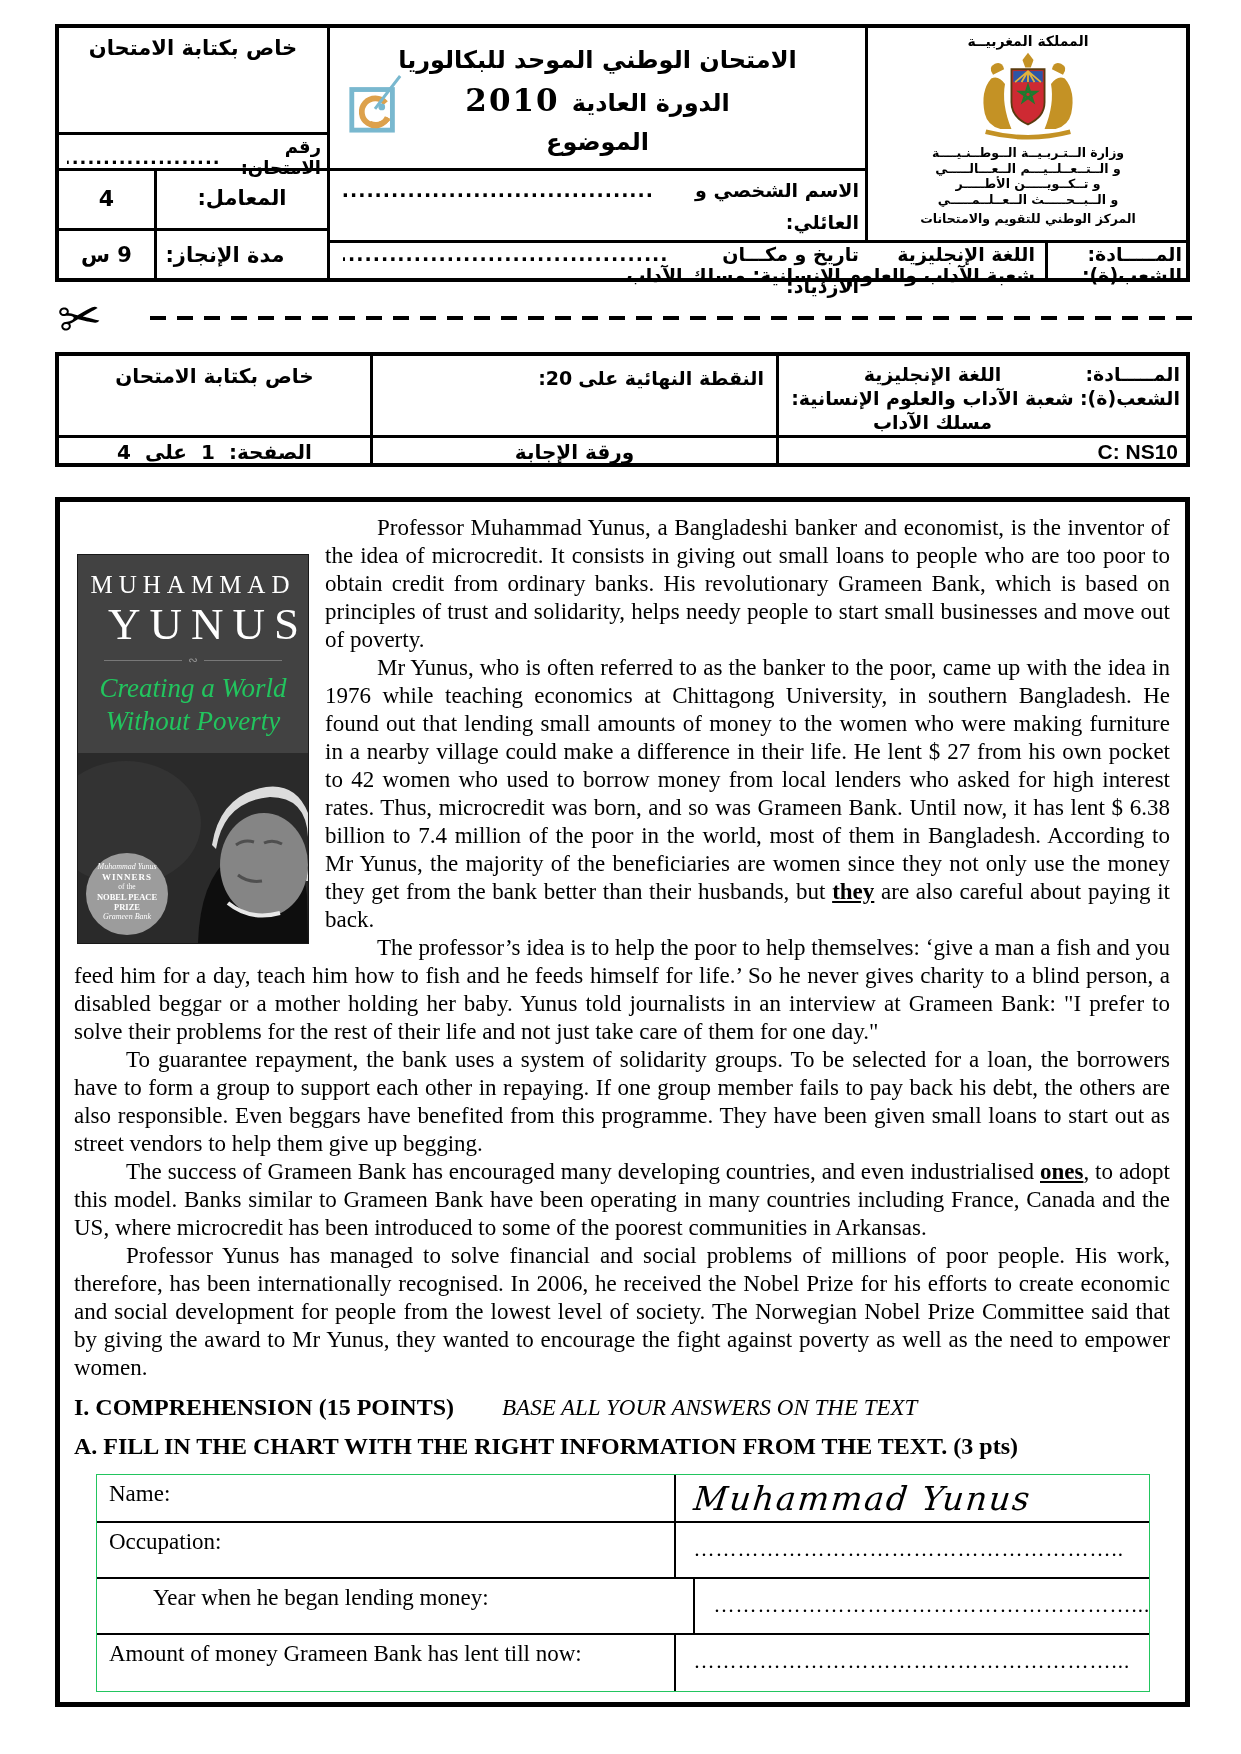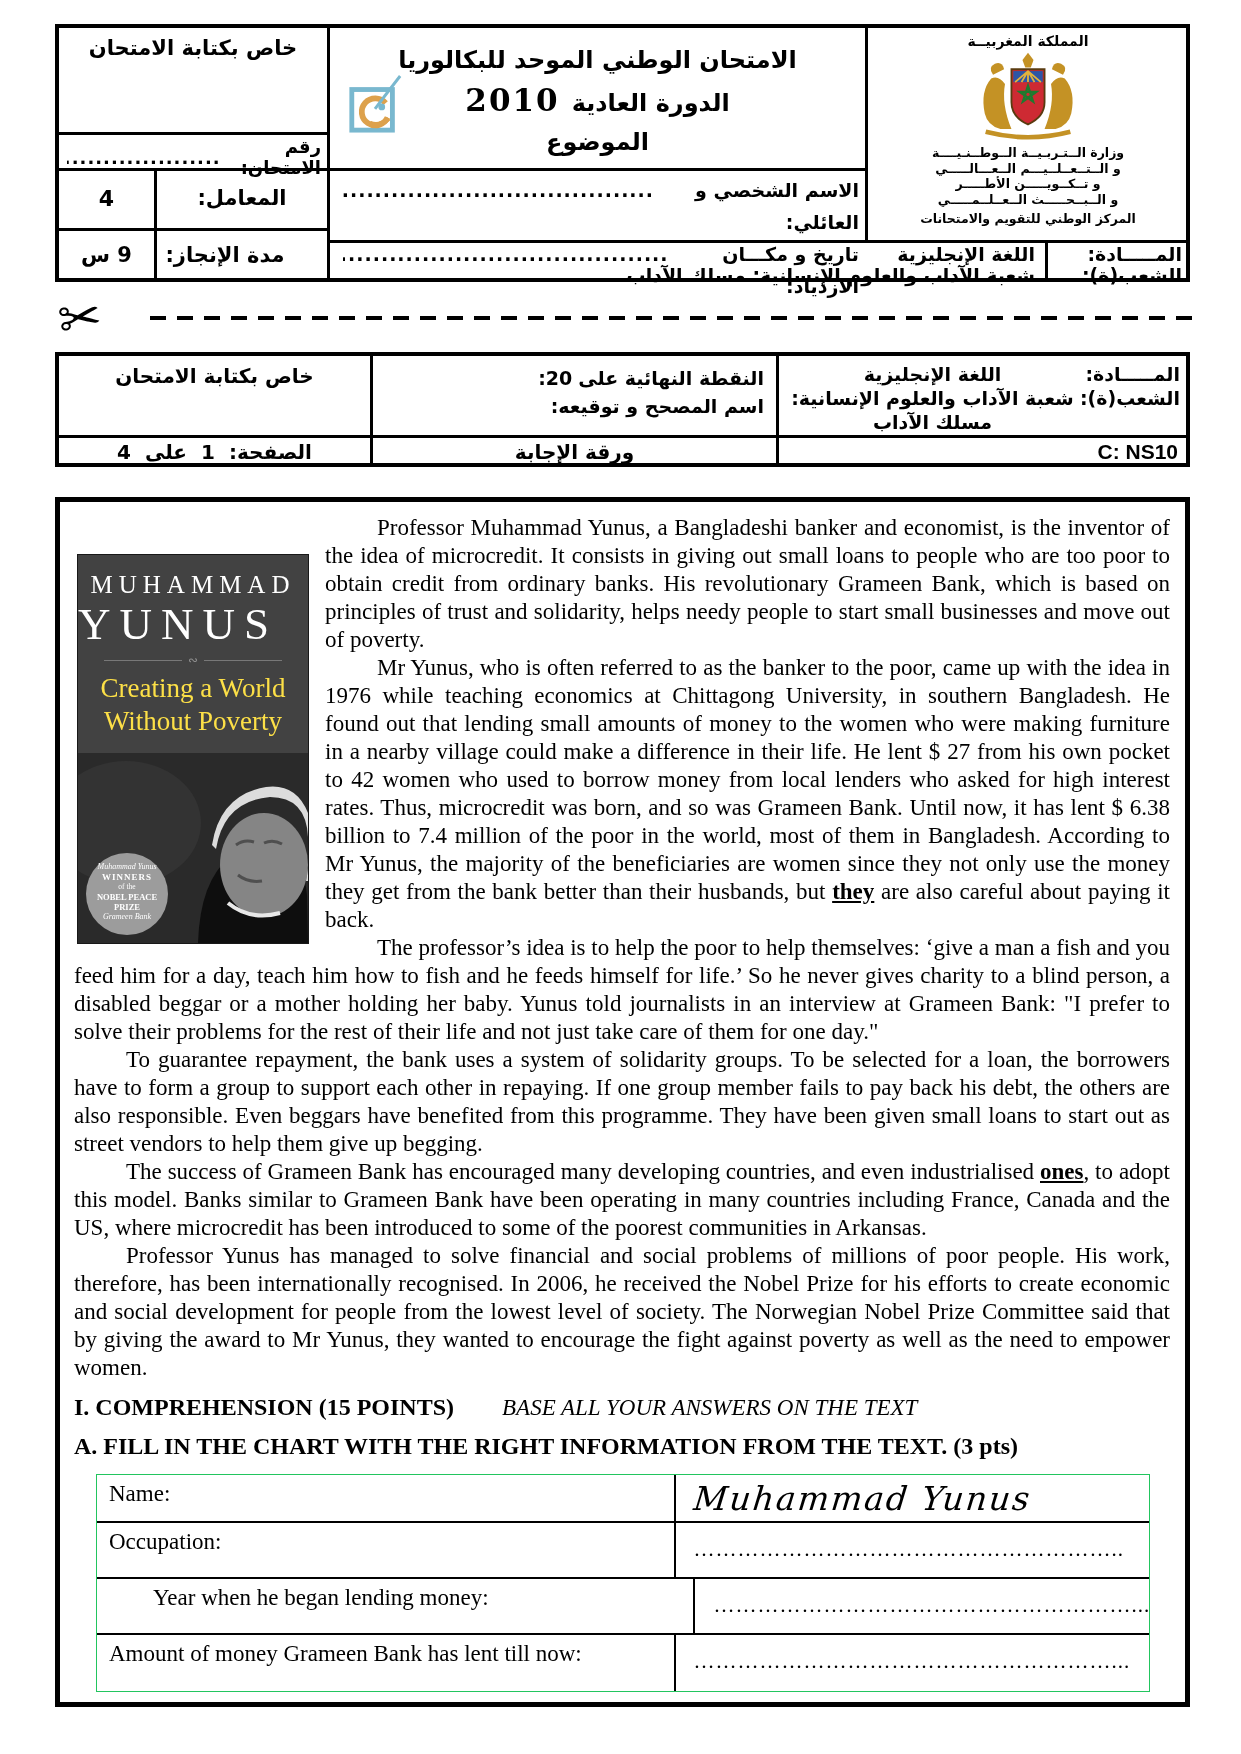--- a/index.html
+++ b/index.html
@@ -52,24 +52,24 @@
           text-align:right; padding:2px 8px 0 0; }
   .pageline { display:flex; direction:rtl; gap:14px; justify-content:center; font-size:20px; padding-top:2px; }
 
   
   .main-box { position:absolute; left:55px; top:497px; width:1135px; height:1210px;
               border:5px solid #000; padding:12px 15px 0 14px; }
 
   .cover { float:left; width:232px; height:390px; margin:40px 16px 6px 3px;
            background:#424242; position:relative; overflow:hidden; border:1px solid #181818; }
   .cv-author1 { color:#fff; font-size:25px; letter-spacing:6px; text-align:center; margin-top:16px; }
-  .cv-author2 { color:#fff; font-size:45px; letter-spacing:9px; text-align:left; line-height:50px; }
+  .cv-author2 { color:#fff; font-size:45px; letter-spacing:9px; text-align:right; line-height:50px; }
   .cv-div { display:flex; align-items:center; gap:6px; margin:4px 26px; color:#8d8d8d; font-size:12px; }
   .cv-div::before,.cv-div::after { content:""; flex:1; border-top:1px solid #787878; }
-  .cv-title { color:#fde047; font-size:27px; text-align:center; line-height:33px; }
+  .cv-title { color:#22c55e; font-size:27px; text-align:center; line-height:33px;font-style:italic; }
   .cv-photo { position:absolute; left:0; bottom:0; }
   .badge { position:absolute; left:8px; bottom:8px; width:82px; height:82px; border-radius:50%;
            background:#9c9c9c; color:#fff; text-align:center; padding-top:9px; line-height:10px; }
   .badge .b1 { font-size:8px; font-style:italic; }
   .badge .b2 { font-size:9px; font-weight:bold; letter-spacing:1px; }
   .badge .b3 { font-size:7.5px; }
   .badge .b4 { font-size:8.5px; font-weight:bold; }
 
   .body-text p { font-size:23px; line-height:28px; text-align:justify; text-indent:52px; }
   .emph { font-weight:bold; text-decoration:underline; }
@@ -193,21 +193,20 @@
           <span class="lab"></span>
         <span class="val">مسلك الآداب</span>
       </div>
     </div>
 
     <div class="abs ar mid-cell" style="left:314px;top:0;width:403px;height:79px">
       <div class="mixed">
         <span>النقطة النهائية على</span>
         <span>20:</span>
       </div>
-      <div>اسم المصحح و توقيعه:</div>
     </div>
 
     <div class="abs ar ctr" style="left:0;top:8px;width:311px;font-size:20px">خاص بكتابة الامتحان</div>
 
     <div class="abs code" style="left:720px;top:82px;width:407px">C: NS10</div>
     <div class="abs ar ctr" style="left:314px;top:84px;width:403px;font-size:20px">ورقة الإجابة</div>
     <div class="abs ar pageline" style="left:0;top:82px;width:311px">
       <span>الصفحة:</span>
       <span>1</span>
       <span>على</span>

